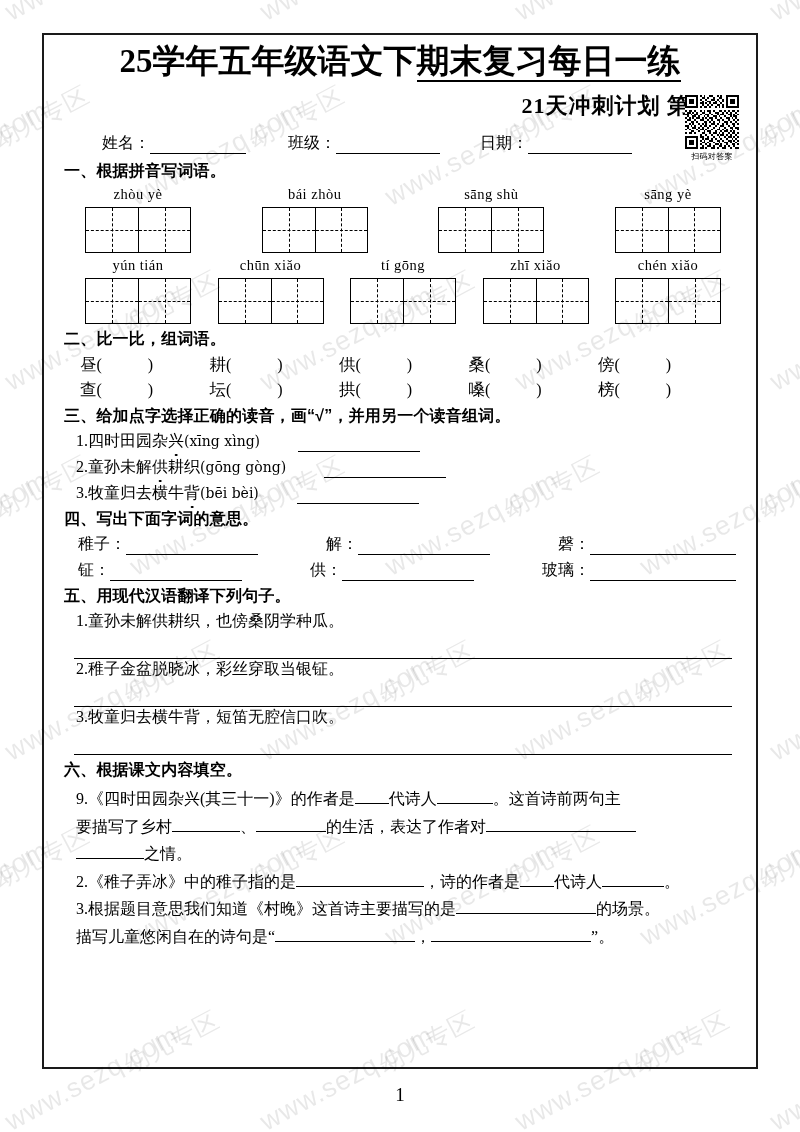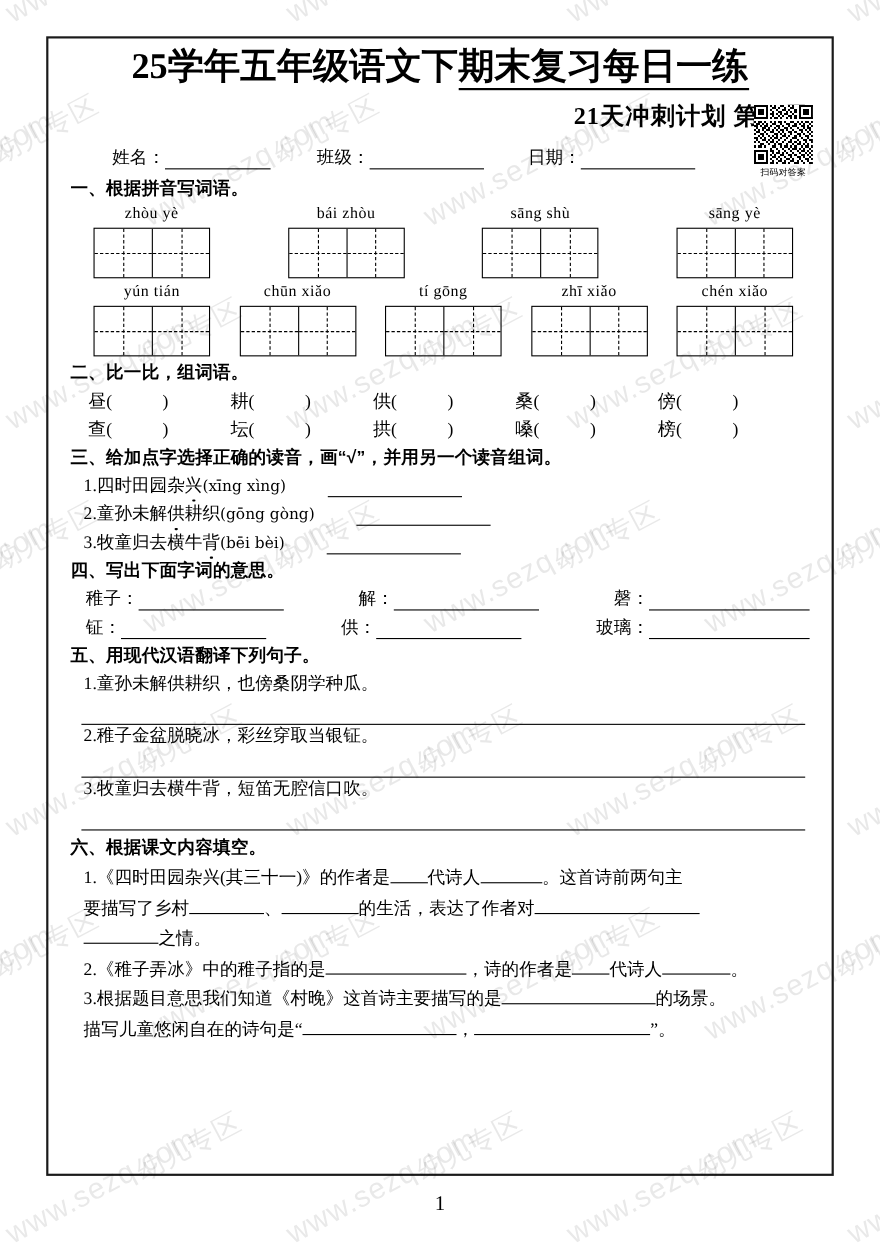--- a/index.html
+++ b/index.html
@@ -753,21 +753,21 @@
   <div class="tr-sent">1.童孙未解供耕织，也傍桑阴学种瓜。</div>
   <div class="tr-rule"></div>
   <div class="tr-sent">2.稚子金盆脱晓冰，彩丝穿取当银钲。</div>
   <div class="tr-rule"></div>
   <div class="tr-sent">3.牧童归去横牛背，短笛无腔信口吹。</div>
   <div class="tr-rule"></div>
 
   <div class="sec-h tight">六、根据课文内容填空。</div>
 
   <div class="fb">
-    <p><span>1.《四时田园杂兴(其三十一)》的作者是</span><span class="ul-b w34"></span><span>代诗人</span><span class="ul-b w56"></span><span>。这首诗前两句主</span></p>
+    <p><span>9.《四时田园杂兴(其三十一)》的作者是</span><span class="ul-b w34"></span><span>代诗人</span><span class="ul-b w56"></span><span>。这首诗前两句主</span></p>
     <p><span>要描写了乡村</span><span class="ul-b w68"></span><span>、</span><span class="ul-b w70"></span><span>的生活，表达了作者对</span><span class="ul-b w150"></span></p>
     <p><span class="ul-b w68"></span><span>之情。</span></p>
 
     <p><span>2.《稚子弄冰》中的稚子指的是</span><span class="ul-b w128"></span><span>，诗的作者是</span><span class="ul-b w34"></span><span>代诗人</span><span class="ul-b w62"></span><span>。</span></p>
 
     <p><span>3.根据题目意思我们知道《村晚》这首诗主要描写的是</span><span class="ul-b w140"></span><span>的场景。</span></p>
     <p><span>描写儿童悠闲自在的诗句是“</span><span class="ul-b w140"></span><span>，</span><span class="ul-b w160"></span><span>”。</span></p>
   </div>
 
 </div>

